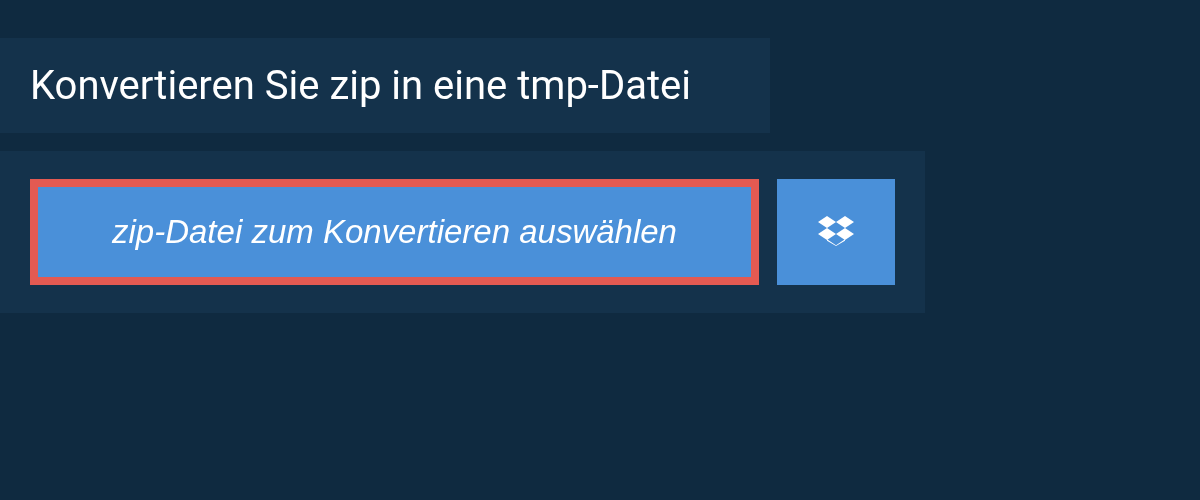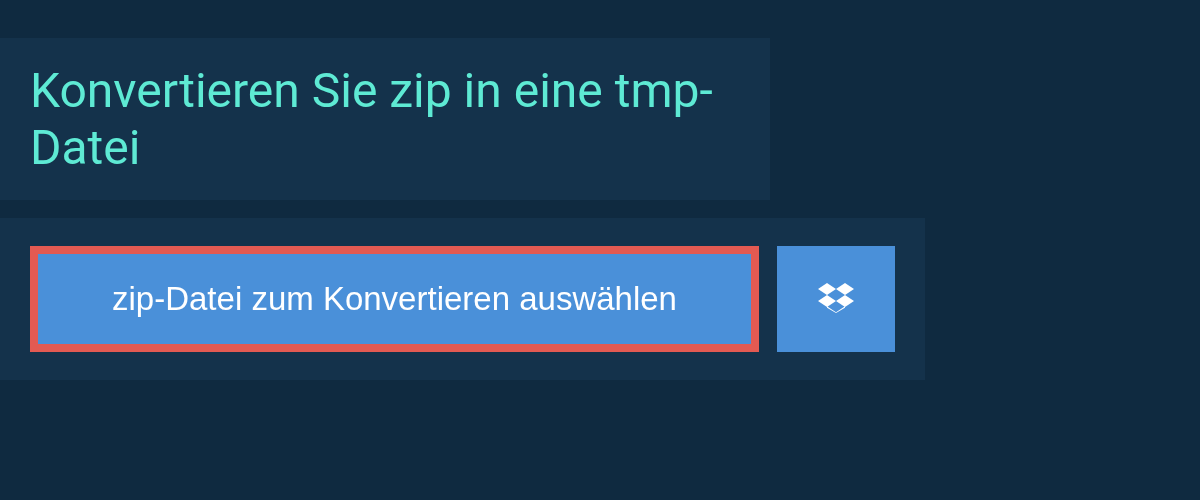--- a/index.html
+++ b/index.html
@@ -14,22 +14,22 @@
       font-family: -apple-system, BlinkMacSystemFont, "Segoe UI", Roboto, Helvetica, Arial, sans-serif;
       overflow: hidden;
     }
     .header-bar {
       background-color: #14324b;
       padding: 24px 30px;
       margin-top: 38px;
       width: 770px;
     }
     .header-title {
-      color: #5eead4;
-      font-size: 48px;
+      color: #ffffff;
+      font-size: 40px;
       font-weight: 400;
     }
     .upload-panel {
       background-color: #14324b;
       padding: 28px 30px;
       margin-top: 18px;
       width: 925px;
       display: flex;
       gap: 18px;
       align-items: stretch;
@@ -40,20 +40,21 @@
       border: 8px solid #e35a52;
       color: #ffffff;
       font-size: 33px;
       font-weight: 400;
       padding: 26px 20px;
       cursor: pointer;
       text-align: center;
       display: flex;
       align-items: center;
       justify-content: center;
+      font-style: italic;
     }
     .dropbox-button {
       width: 118px;
       background-color: #4a90d9;
       border: none;
       cursor: pointer;
       display: flex;
       align-items: center;
       justify-content: center;
     }

